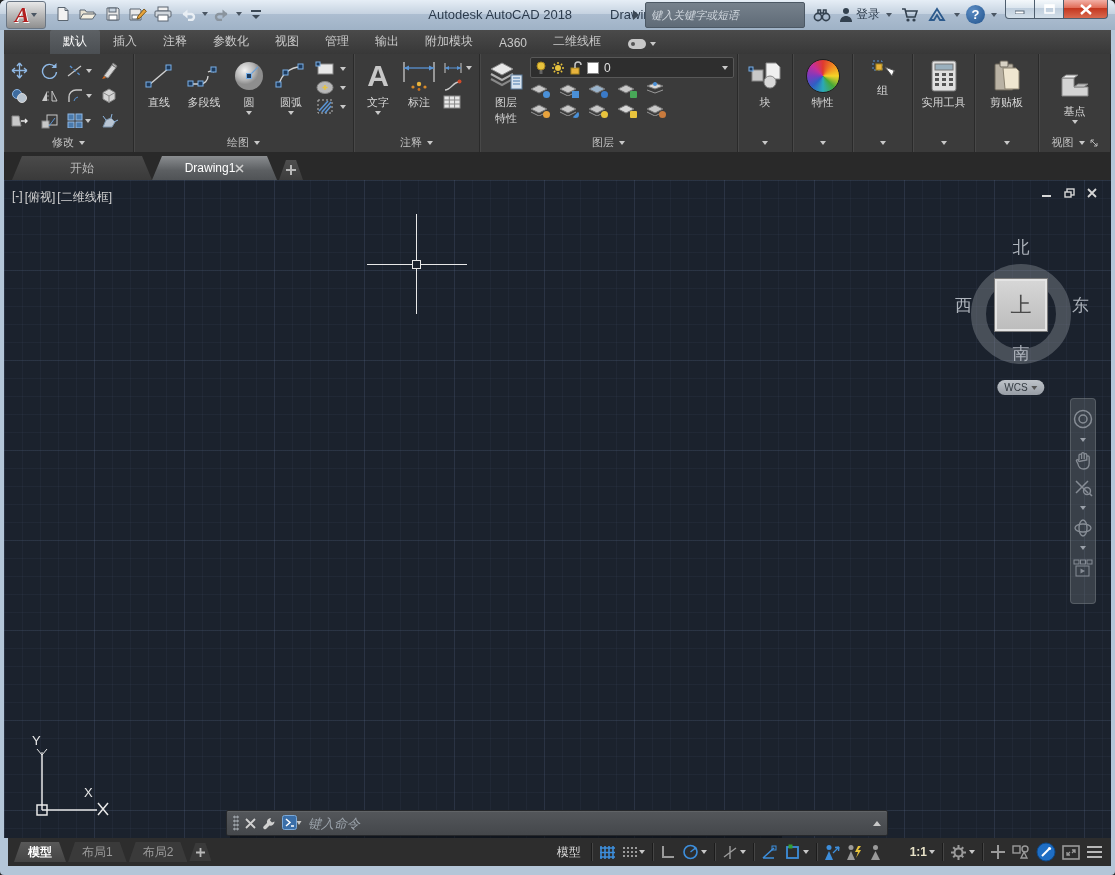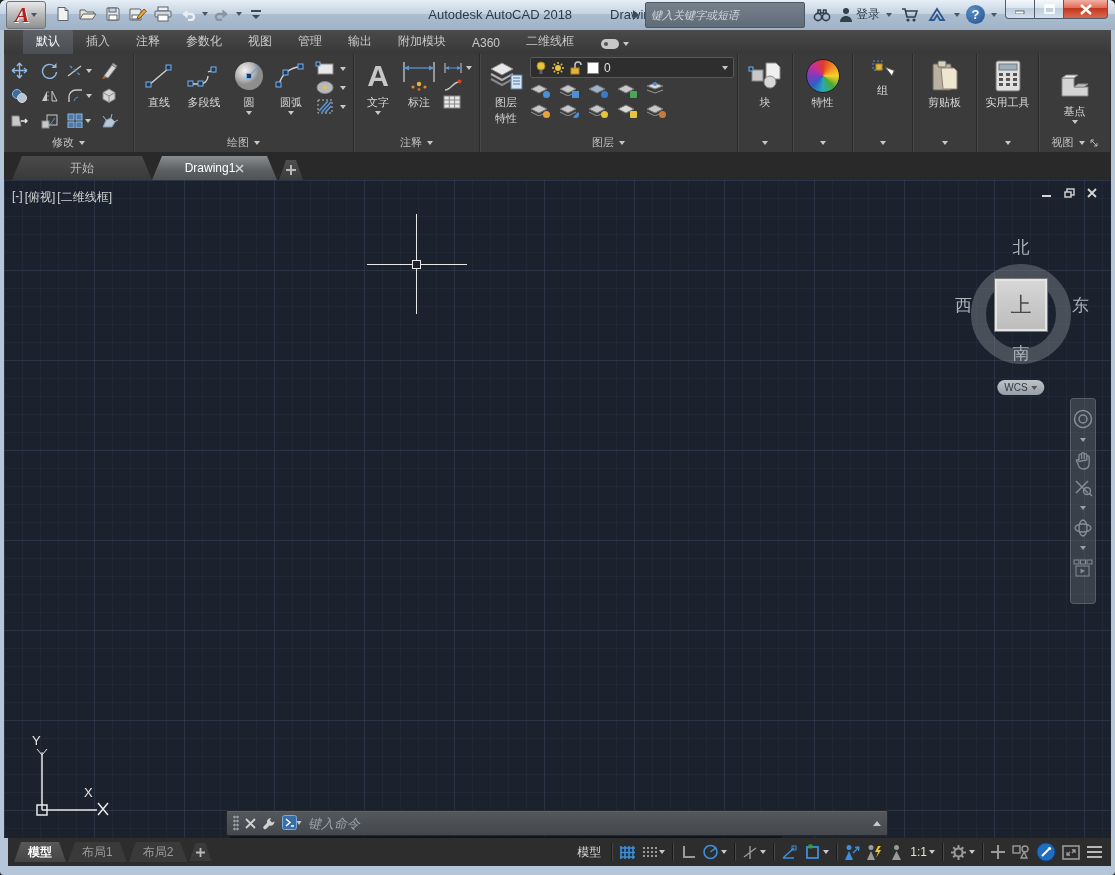--- a/index.html
+++ b/index.html
@@ -32,21 +32,21 @@
   .winbtns { position:absolute; right:7px; top:0; display:flex; }
   .wbtn { height:19px; border:1px solid #4e5e6e; border-top:none; display:flex; align-items:center; justify-content:center;
     background:linear-gradient(#f4f8fb,#dbe5ee 45%,#bfcedd 46%,#d3dfe9); }
   .wbtn.min { width:30px; border-radius:0 0 0 4px; }
   .wbtn.max { width:28px; border-left:none; border-right:none; }
   .wbtn.close { width:45px; border-radius:0 0 4px 0;
     background:linear-gradient(#f2b0a6,#e06a54 45%,#c4371f 46%,#d8694f); }
 
   
   .ribbontabs { position:absolute; top:30px; left:4px; right:4px; height:24px;
-    background:linear-gradient(#4a4a4a,#383838); display:flex; align-items:flex-end; padding-left:19px; }
+    background:linear-gradient(#4a4a4a,#383838); display:flex; align-items:flex-end; padding-left:46px; }
   .rtab { padding:3px 13px 4px; font-size:12px; color:#c9c9c9; cursor:default; }
   .rtab.active { background:linear-gradient(#5d6165,#4b4f53); color:#fff; border-radius:2px 2px 0 0; }
   .rtab-extra { display:flex; align-items:center; gap:4px; margin-left:14px; padding-bottom:5px; }
   .pill { width:18px; height:10px; border-radius:5px; background:#c8c8c8; position:relative; }
   .pill::after { content:""; position:absolute; left:3px; top:3px; width:4px; height:4px; border-radius:50%; background:#555; }
 
   
   .ribbon { position:absolute; top:54px; left:4px; right:4px; height:98px; background:#3b3b3b; display:flex; }
   .panel { display:flex; flex-direction:column; border-right:1px solid #2a2a2a; box-shadow:inset 1px 0 0 #484848; }
   .panel-body { flex:1; display:flex; align-items:flex-start; justify-content:center; padding-top:3px; gap:4px; }
@@ -145,21 +145,21 @@
     display:flex; align-items:center; padding:0 6px; }
   .ltab { height:20px; padding:0 14px; display:flex; align-items:center; font-size:12px; color:#9a9a9a;
     clip-path:polygon(7px 0, calc(100% - 7px) 0, 100% 100%, 0 100%); background:#3a3a3a; margin-right:2px; }
   .ltab.active { background:linear-gradient(#585858,#454545); color:#fff; font-weight:bold; }
   .lplus { width:22px; height:18px; background:#3a3a3a; clip-path:polygon(6px 0, calc(100% - 6px) 0, 100% 100%, 0 100%);
     display:flex; align-items:center; justify-content:center; }
   .sb-right { margin-left:auto; display:flex; align-items:center; height:100%; }
   .sbtn { height:22px; min-width:22px; padding:0 3px; display:flex; align-items:center; justify-content:center; gap:2px; }
   .sbsep { width:1px; height:18px; background:#1c1c1c; box-shadow:1px 0 0 #454545; margin:0 4px; }
   .sb-model { color:#d8d8d8; font-size:12px; padding:0 6px; }
-  .sb-scale { color:#e8e2c8; font-size:12px; font-weight:normal; }
+  .sb-scale { color:#e8e2c8; font-size:12px; font-weight:bold;margin-left:20px; }
   .ham { display:flex; flex-direction:column; gap:3px; }
   .ham i { width:15px; height:2px; background:#b8b8b8; }
 
   
   .bottomedge { position:absolute; left:0; right:0; bottom:0; height:11px; }
 </style>
 </head>
 <body>
 
 <div class="window">
@@ -654,38 +654,20 @@
               </svg>
             </span>
           <span>组</span>
         </div>
       </div>
       <div class="panel-label">
         <i class="dd light"></i>
       </div>
     </div>
 
-    <div class="panel" style="width:64px">
-      <div class="panel-body">
-        <div class="bigbtn">
-          <span class="bicon">
-              <svg width="28" height="32">
-                <rect x="2" y="4" width="18" height="26" rx="1" fill="#b9b2a4" stroke="#6a6458"></rect>
-                <rect x="7" y="1" width="8" height="6" rx="1" fill="#d8d2c4" stroke="#6a6458"></rect>
-                <path d="M10 8h13l3 3v18H12z" fill="#efe6d0" stroke="#8a8270"></path>
-              </svg>
-            </span>
-          <span>剪贴板</span>
-        </div>
-      </div>
-      <div class="panel-label">
-        <i class="dd light"></i>
-      </div>
-    </div>
-
     <div class="panel" style="width:62px">
       <div class="panel-body">
         <div class="bigbtn">
           <span class="bicon">
               <svg width="26" height="32">
                 <rect x="1" y="1" width="24" height="30" rx="2" fill="#e0e0e0" stroke="#777"></rect>
                 <rect x="4" y="4" width="18" height="6" fill="#9ab0be" stroke="#777"></rect>
                 <g fill="#555">
                   <rect x="4" y="13" width="4" height="3"></rect>
                   <rect x="11" y="13" width="4" height="3"></rect>
@@ -700,20 +682,38 @@
               </svg>
             </span>
           <span>实用工具</span>
         </div>
       </div>
       <div class="panel-label">
         <i class="dd light"></i>
       </div>
     </div>
 
+    <div class="panel" style="width:64px">
+      <div class="panel-body">
+        <div class="bigbtn">
+          <span class="bicon">
+              <svg width="28" height="32">
+                <rect x="2" y="4" width="18" height="26" rx="1" fill="#b9b2a4" stroke="#6a6458"></rect>
+                <rect x="7" y="1" width="8" height="6" rx="1" fill="#d8d2c4" stroke="#6a6458"></rect>
+                <path d="M10 8h13l3 3v18H12z" fill="#efe6d0" stroke="#8a8270"></path>
+              </svg>
+            </span>
+          <span>剪贴板</span>
+        </div>
+      </div>
+      <div class="panel-label">
+        <i class="dd light"></i>
+      </div>
+    </div>
+
     <div class="panel" style="flex:1">
       <div class="panel-body" style="flex-direction:column;align-items:center;gap:0;">
         <div class="bigbtn">
           <span class="bicon">
               <svg width="34" height="28">
                 <path d="M4 25V7h12v9h14v9z" fill="#d4d4d4" stroke="#888"></path>
                 <path d="M4 7l4-3h12l-4 3z" fill="#eee" stroke="#888"></path>
                 <path d="M16 16l4-3h10l-4 3z" fill="#c0c0c0" stroke="#888"></path>
               </svg>
             </span>

